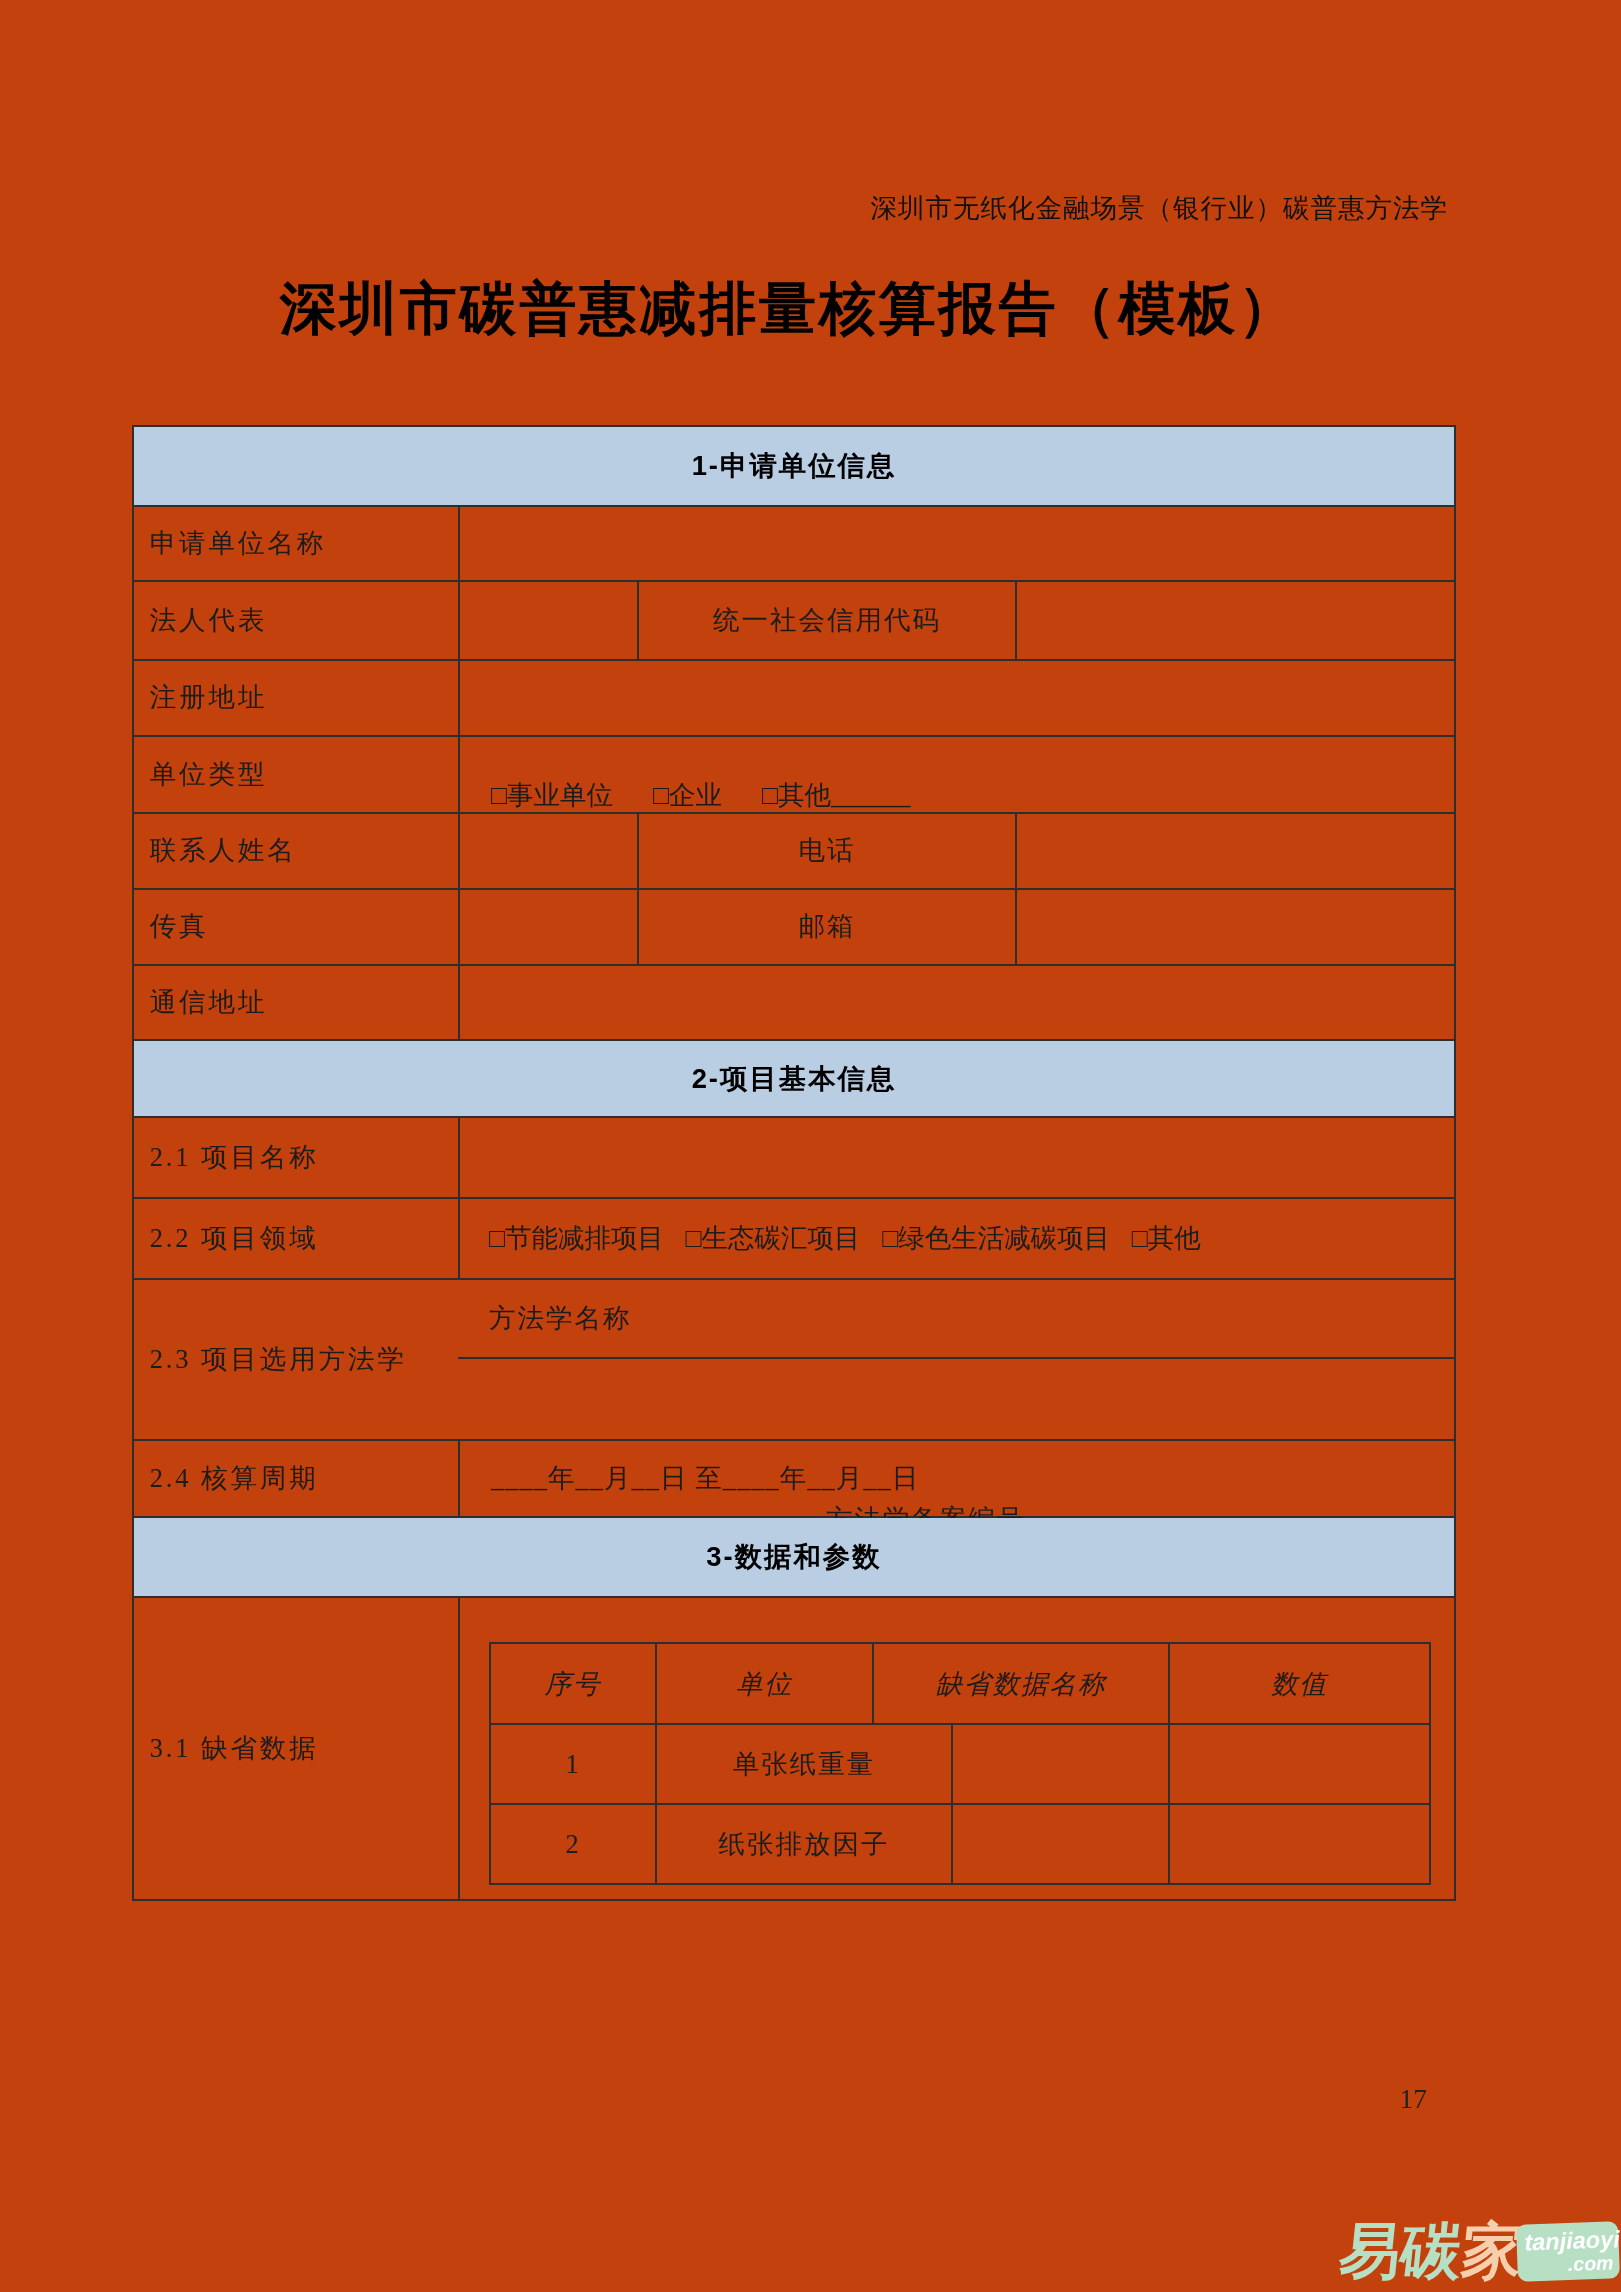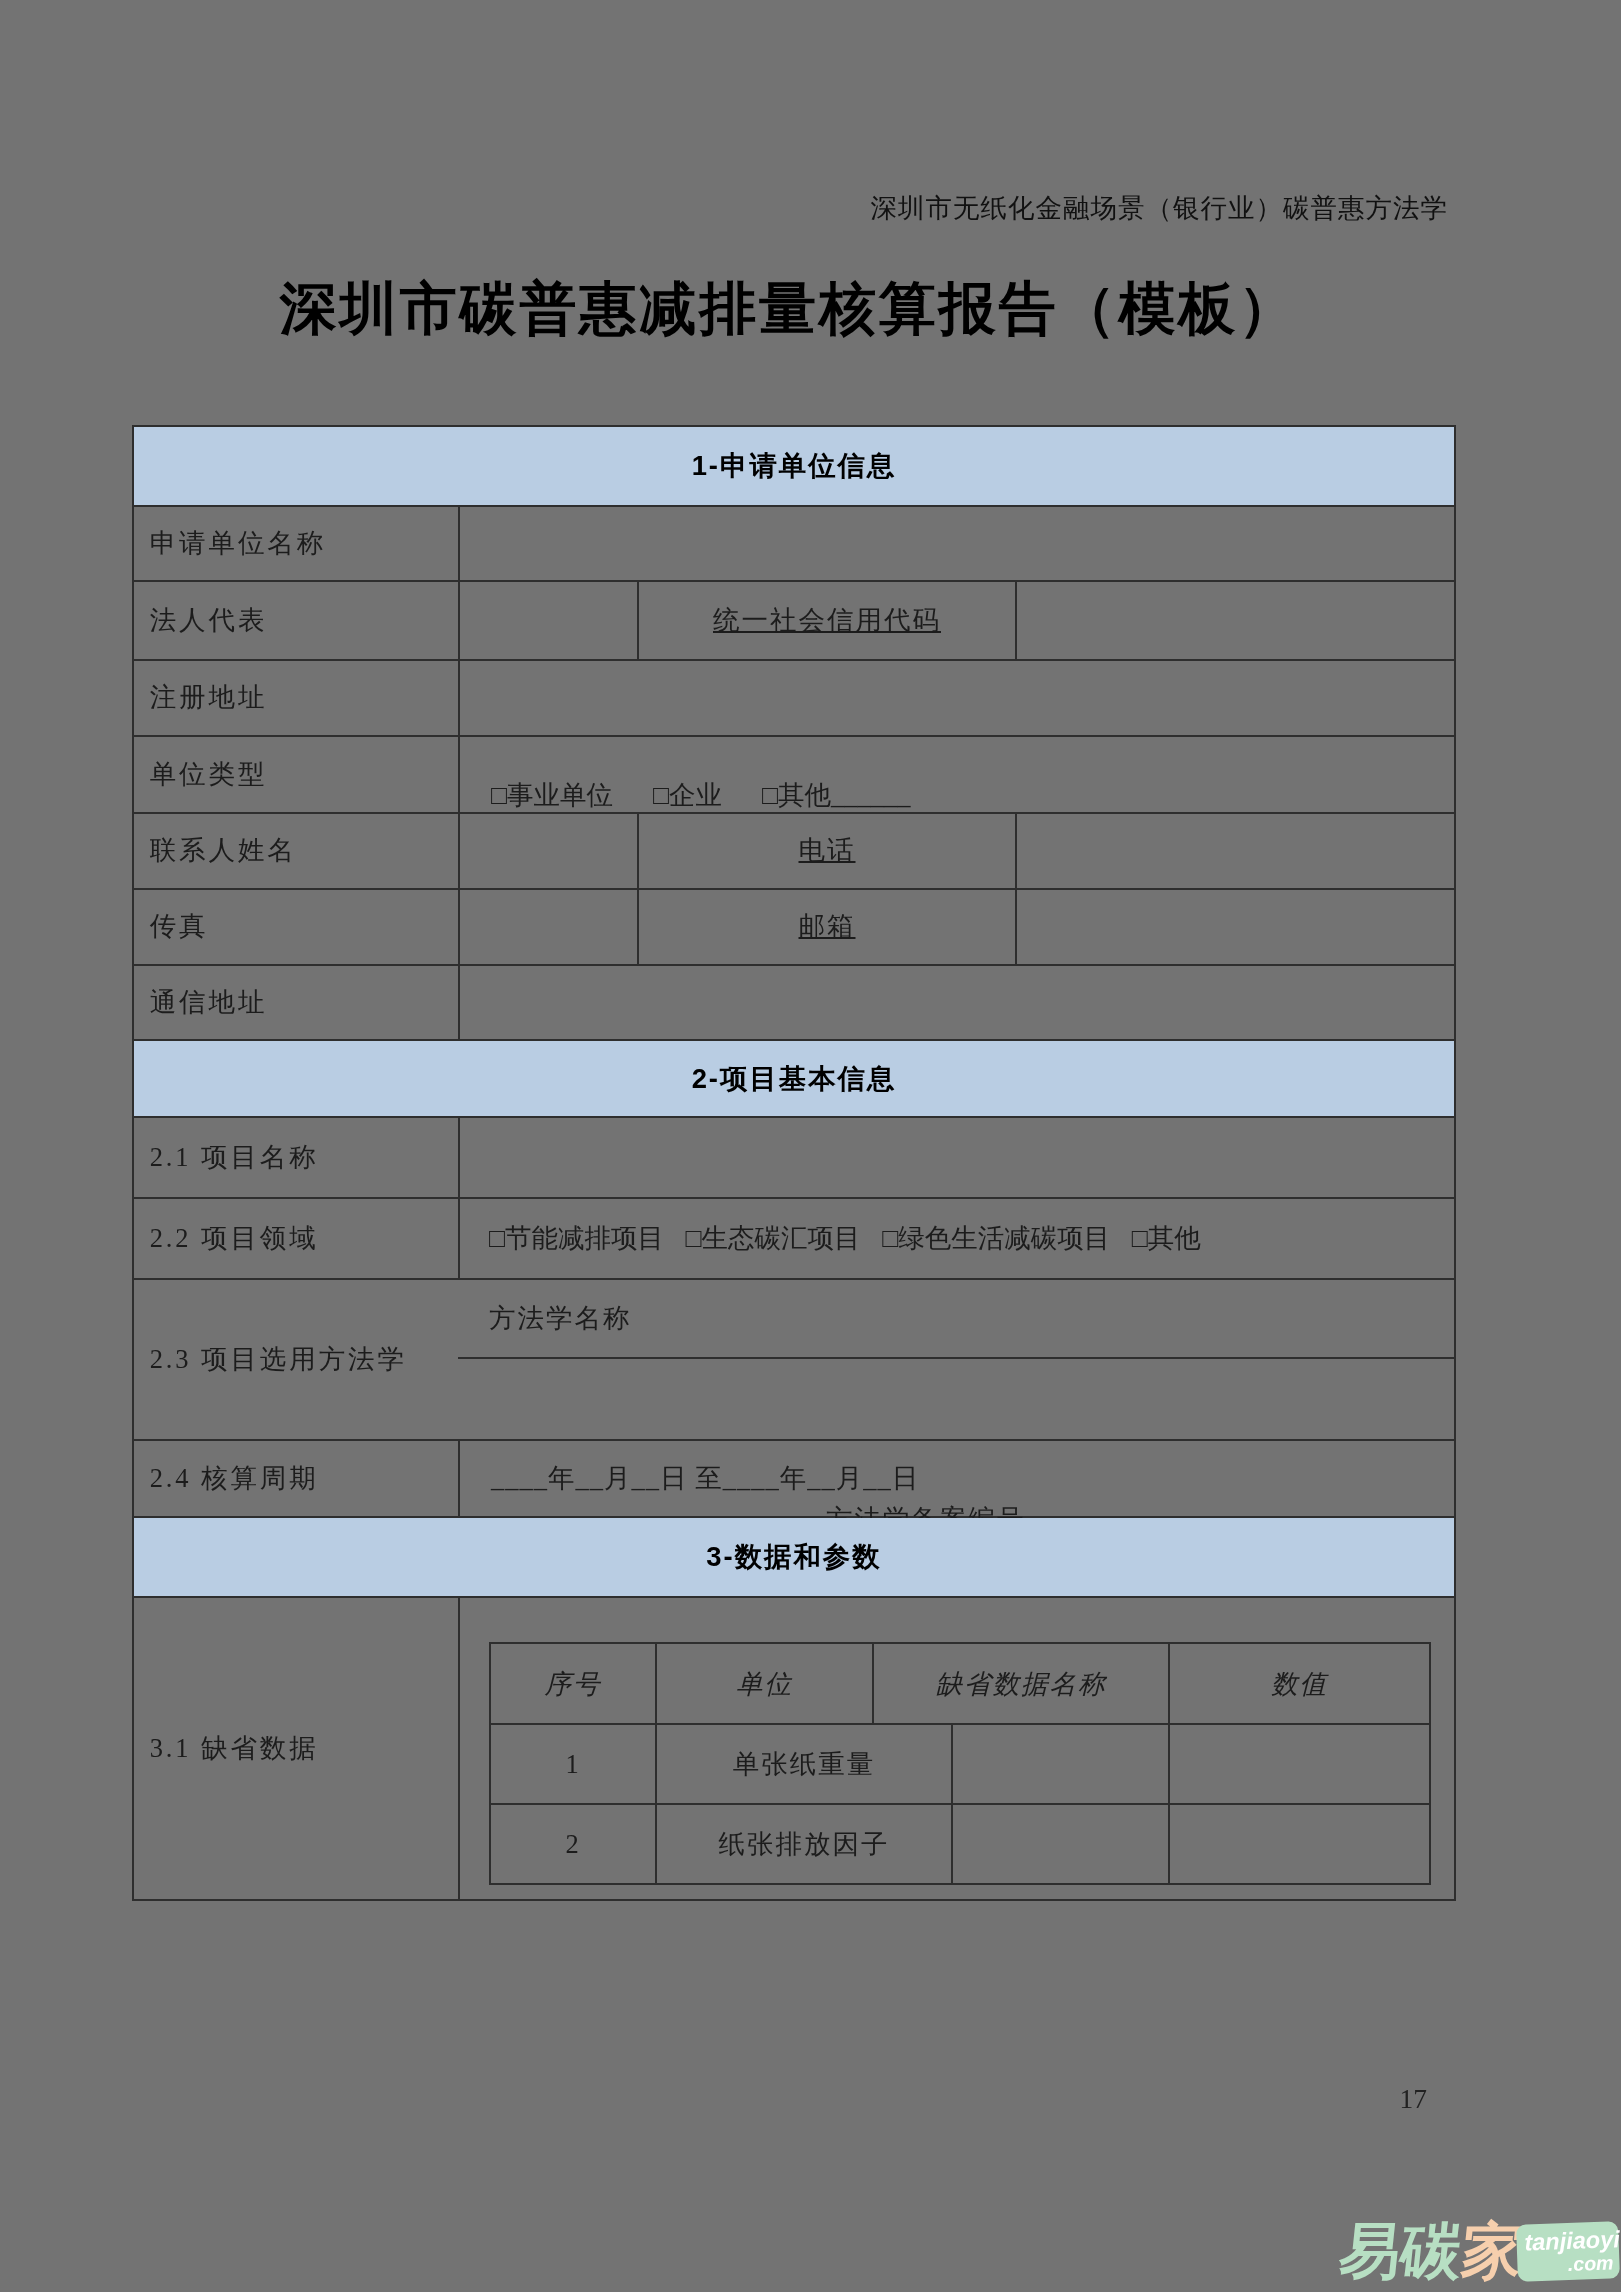--- a/index.html
+++ b/index.html
@@ -1,20 +1,20 @@
 <!DOCTYPE html>
 <html style="--header-bg: #b9cde3; --wm-green: #b7dfc3; --wm-orange: #f6cfad;"><head>
 <meta charset="utf-8">
 <style>
   html,body{margin:0;padding:0;background:#888;}
   .page{
     position:relative;
     width:1621px;height:2293px;
     margin:0 auto;
-    background:#737373;
+    background:#c2410c;
     font-family:"Liberation Serif","DejaVu Serif",serif;
     color:#1c1c1c;
     overflow:hidden;
   }
   .header-note{
     position:absolute;top:190px;right:173px;
     font-family:"Liberation Sans","DejaVu Sans",sans-serif;
     font-size:26.5px;letter-spacing:1px;color:#111;
   }
   .doc-title{
@@ -33,21 +33,21 @@
   .cell{
     display:flex;align-items:center;
     box-sizing:border-box;
     border-left:2px solid #2e2e2e;
     font-size:26.5px;line-height:1.25;
     min-width:0;
   }
   .cell:first-child{border-left:none;}
   .label-cell{width:324px;flex:0 0 324px;padding-left:15.7px;letter-spacing:2.9px;}
   .w183{width:179px;flex:0 0 179px;}
-  .w386{width:378px;flex:0 0 378px;text-decoration:underline;}
+  .w386{width:378px;flex:0 0 378px;}
   .w329{width:322px;flex:0 0 322px;padding-left:31px;letter-spacing:2px;}
   .fill{flex:1 1 auto;}
   .center{justify-content:center;text-align:center;letter-spacing:2px;}
   .sec-header{
     height:78px;
     display:flex;align-items:center;justify-content:center;
     background:var(--header-bg,#b9cde3);
     font-family:"Liberation Sans","DejaVu Sans",sans-serif;
     font-size:27.4px;font-weight:bold;letter-spacing:2px;color:#000;
   }

